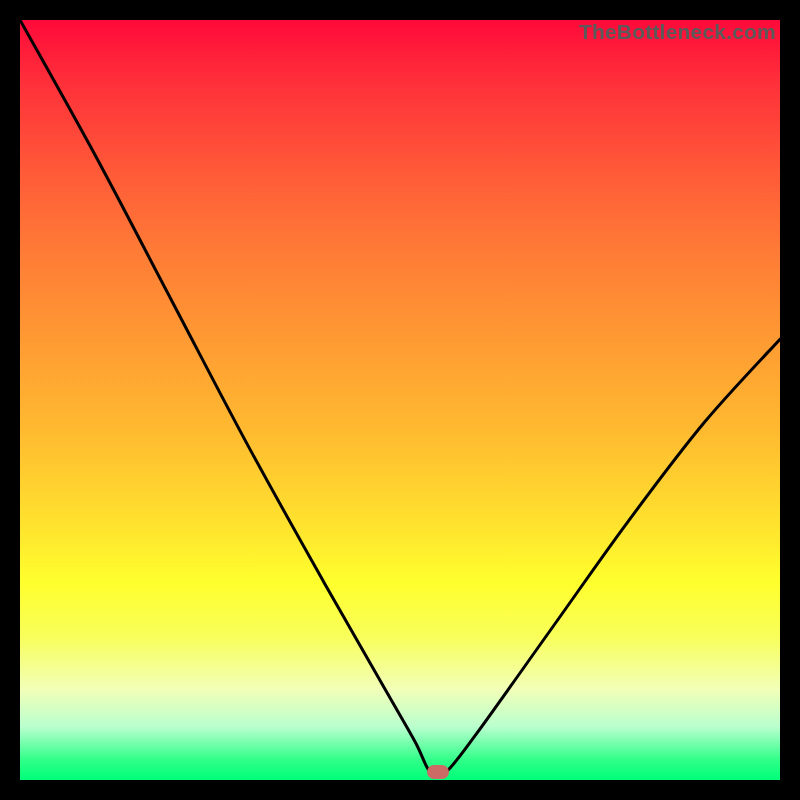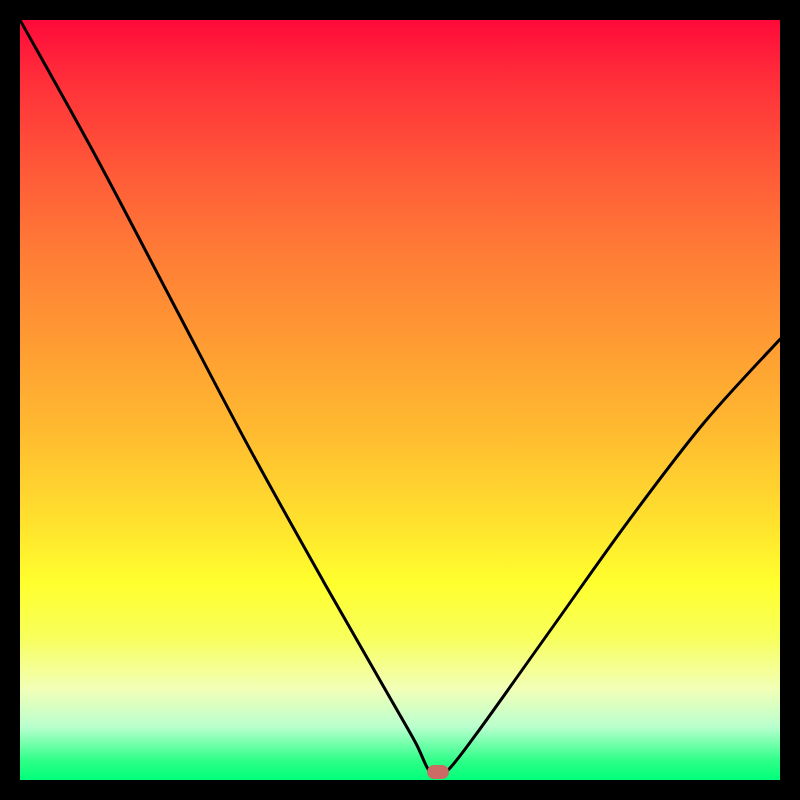--- a/index.html
+++ b/index.html
@@ -53,18 +53,19 @@
     height: 14px;
     border-radius: 7px;
     background: #cc6b66;
   }
 </style>
 </head>
 <body>
 
 <div class="frame">
   <div class="plot-area">
+    <div class="watermark">TheBottleneck.com</div>
     <svg class="curve" viewBox="0 0 760 760" preserveAspectRatio="none">
       <path id="curve-path" fill="none" stroke="#000" stroke-width="3" stroke-linecap="round" stroke-linejoin="round" d="M 0,0 C 12.666666666666666,22.80000000000001 50.66666666666667,89.9333333333334 76,136.80000000000007 C 101.33333333333333,183.66666666666674 126.66666666666667,233.06666666666666 152,281.2 C 177.33333333333334,329.3333333333333 202.66666666666666,378.73333333333335 228,425.6 C 253.33333333333334,472.4666666666667 281.2,521.8666666666667 304,562.4 C 326.8,602.9333333333333 349.6,642.1999999999999 364.8,668.8 C 380,695.4 387.59999999999997,708.0666666666666 395.2,722 C 402.8,735.9333333333334 405.33333333333337,747.3333333333333 410.40000000000003,752.4 C 415.4666666666667,757.4666666666667 418,758.7333333333333 425.6,752.4 C 433.20000000000005,746.0666666666666 438.26666666666665,738.4666666666667 456,714.4 C 473.73333333333335,690.3333333333333 506.6666666666667,643.4666666666667 532,608 C 557.3333333333334,572.5333333333333 582.6666666666666,535.8 608,501.59999999999997 C 633.3333333333334,467.4 658.6666666666666,433.2 684,402.8 C 709.3333333333334,372.40000000000003 747.3333333333334,333.1333333333334 760,319.20000000000005"></path>
     </svg>
     <div class="marker" id="marker" style="left: 407px; top: 745.4px;"></div>
   </div>
 </div>
 
 </body></html>

